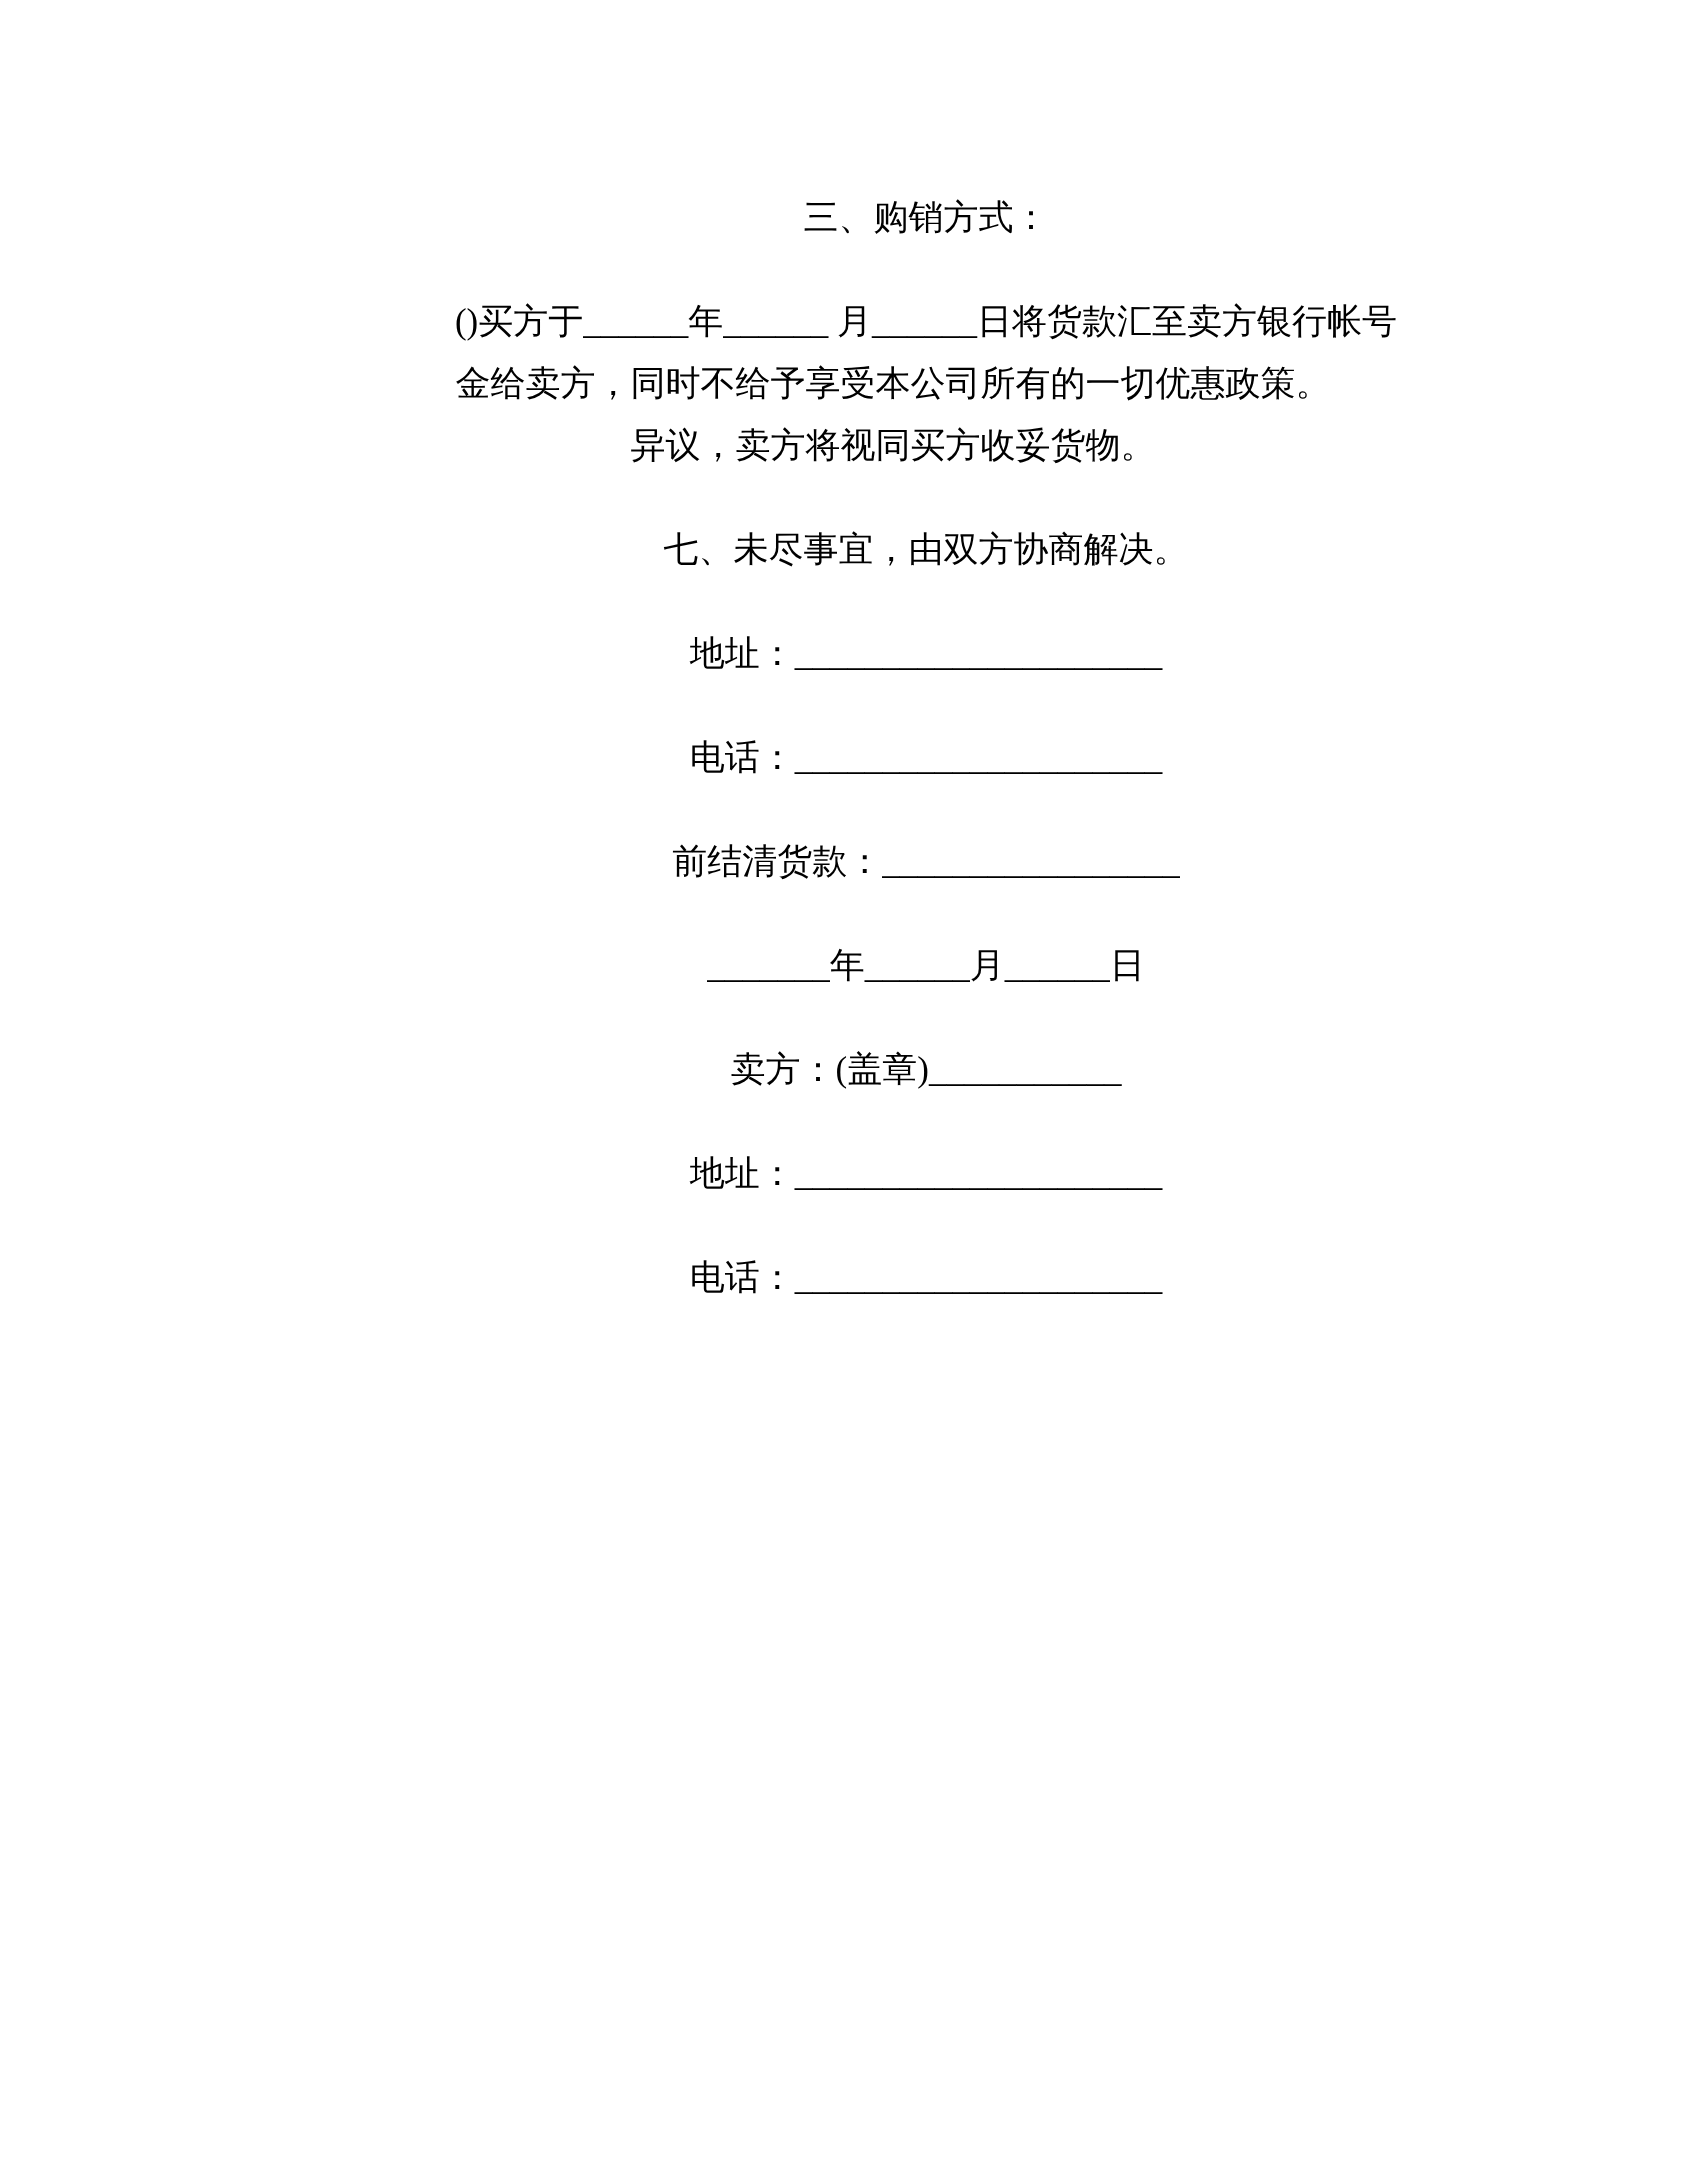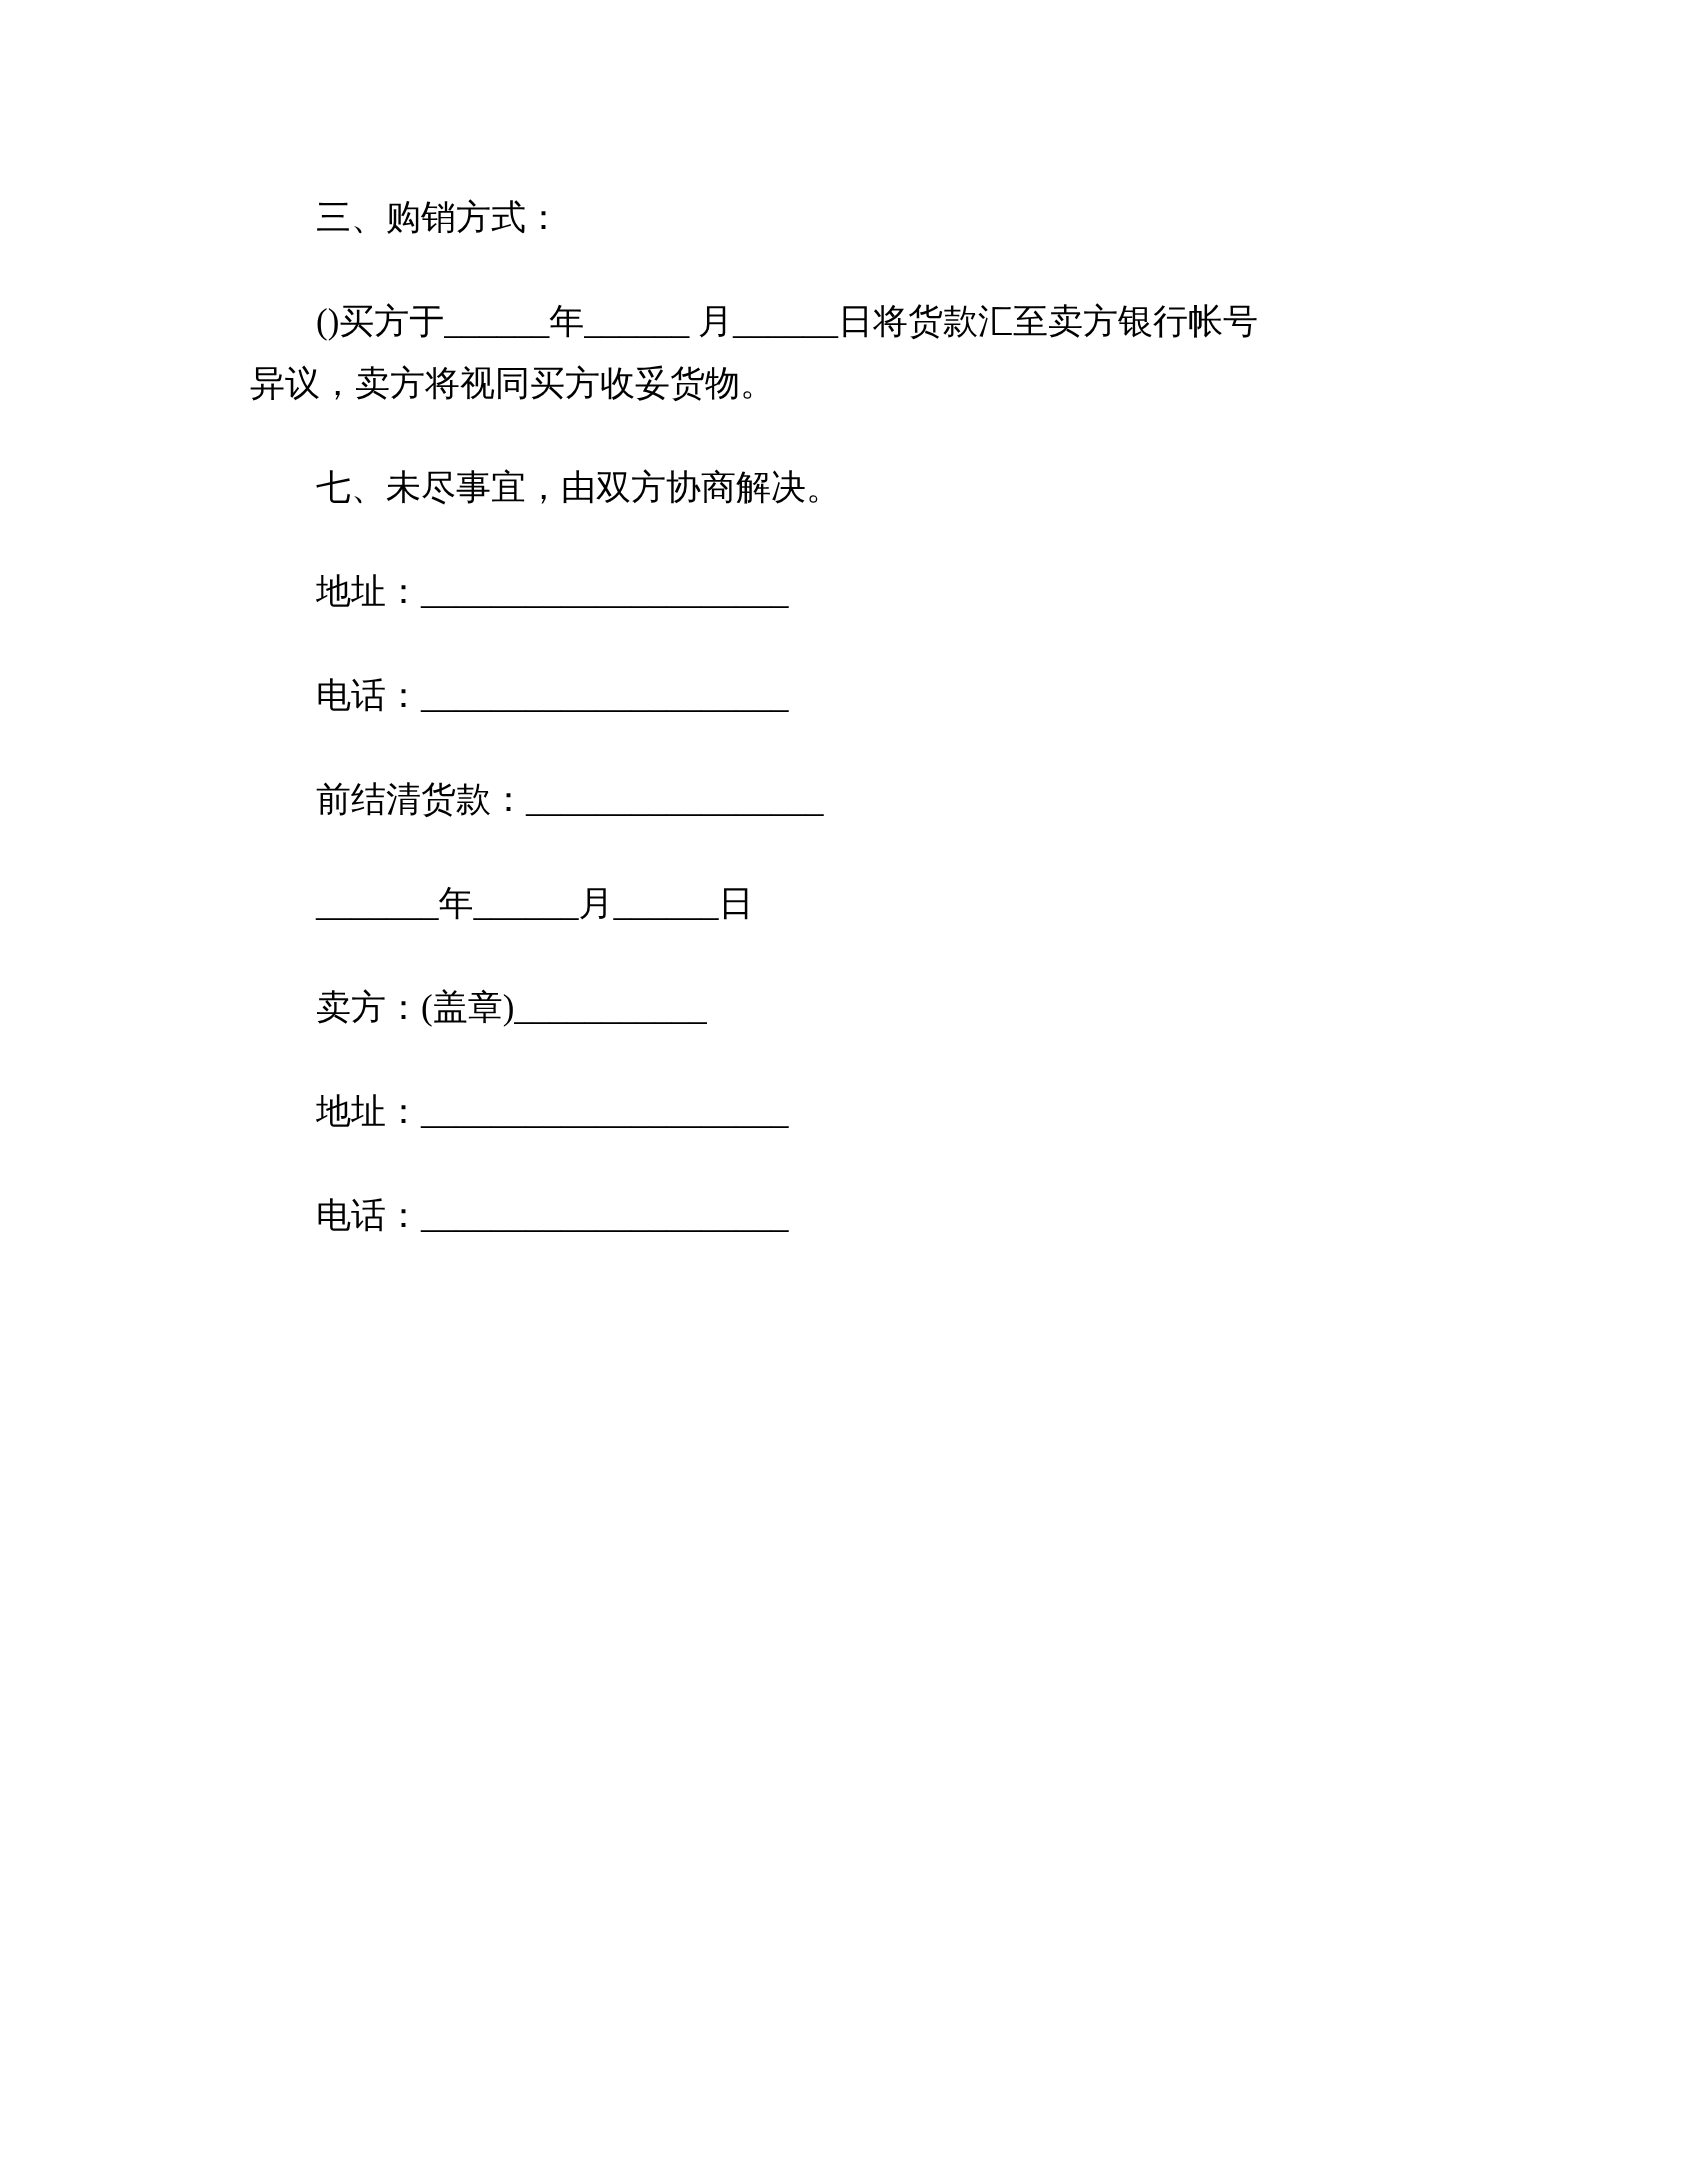--- a/index.html
+++ b/index.html
@@ -22,33 +22,35 @@
     left: 250px;
     top: 145px;
     width: 1286px;
   }
   .line {
     white-space: pre;
     line-height: 62px;
     height: 62px;
     margin: 0;
     font-kerning: none;
+    text-align: center;
   }
   .line.para {
     margin-top: 42px;
     text-indent: 66px;
   }
 </style>
 </head>
 <body>
 
 <div class="page">
   <div class="content" id="contract-body">
       <div class="line para">三、购销方式：</div>
       <div class="line para">()买方于______年______ 月______日将货款汇至卖方银行帐号</div>
+      <div class="line">金给卖方，同时不给予享受本公司所有的一切优惠政策。</div>
       <div class="line">异议，卖方将视同买方收妥货物。</div>
       <div class="line para">七、未尽事宜，由双方协商解决。</div>
       <div class="line para">地址：_____________________</div>
       <div class="line para">电话：_____________________</div>
       <div class="line para">前结清货款：_________________</div>
       <div class="line para">_______年______月______日</div>
       <div class="line para">卖方：(盖章)___________</div>
       <div class="line para">地址：_____________________</div>
       <div class="line para">电话：_____________________</div>
     </div>

